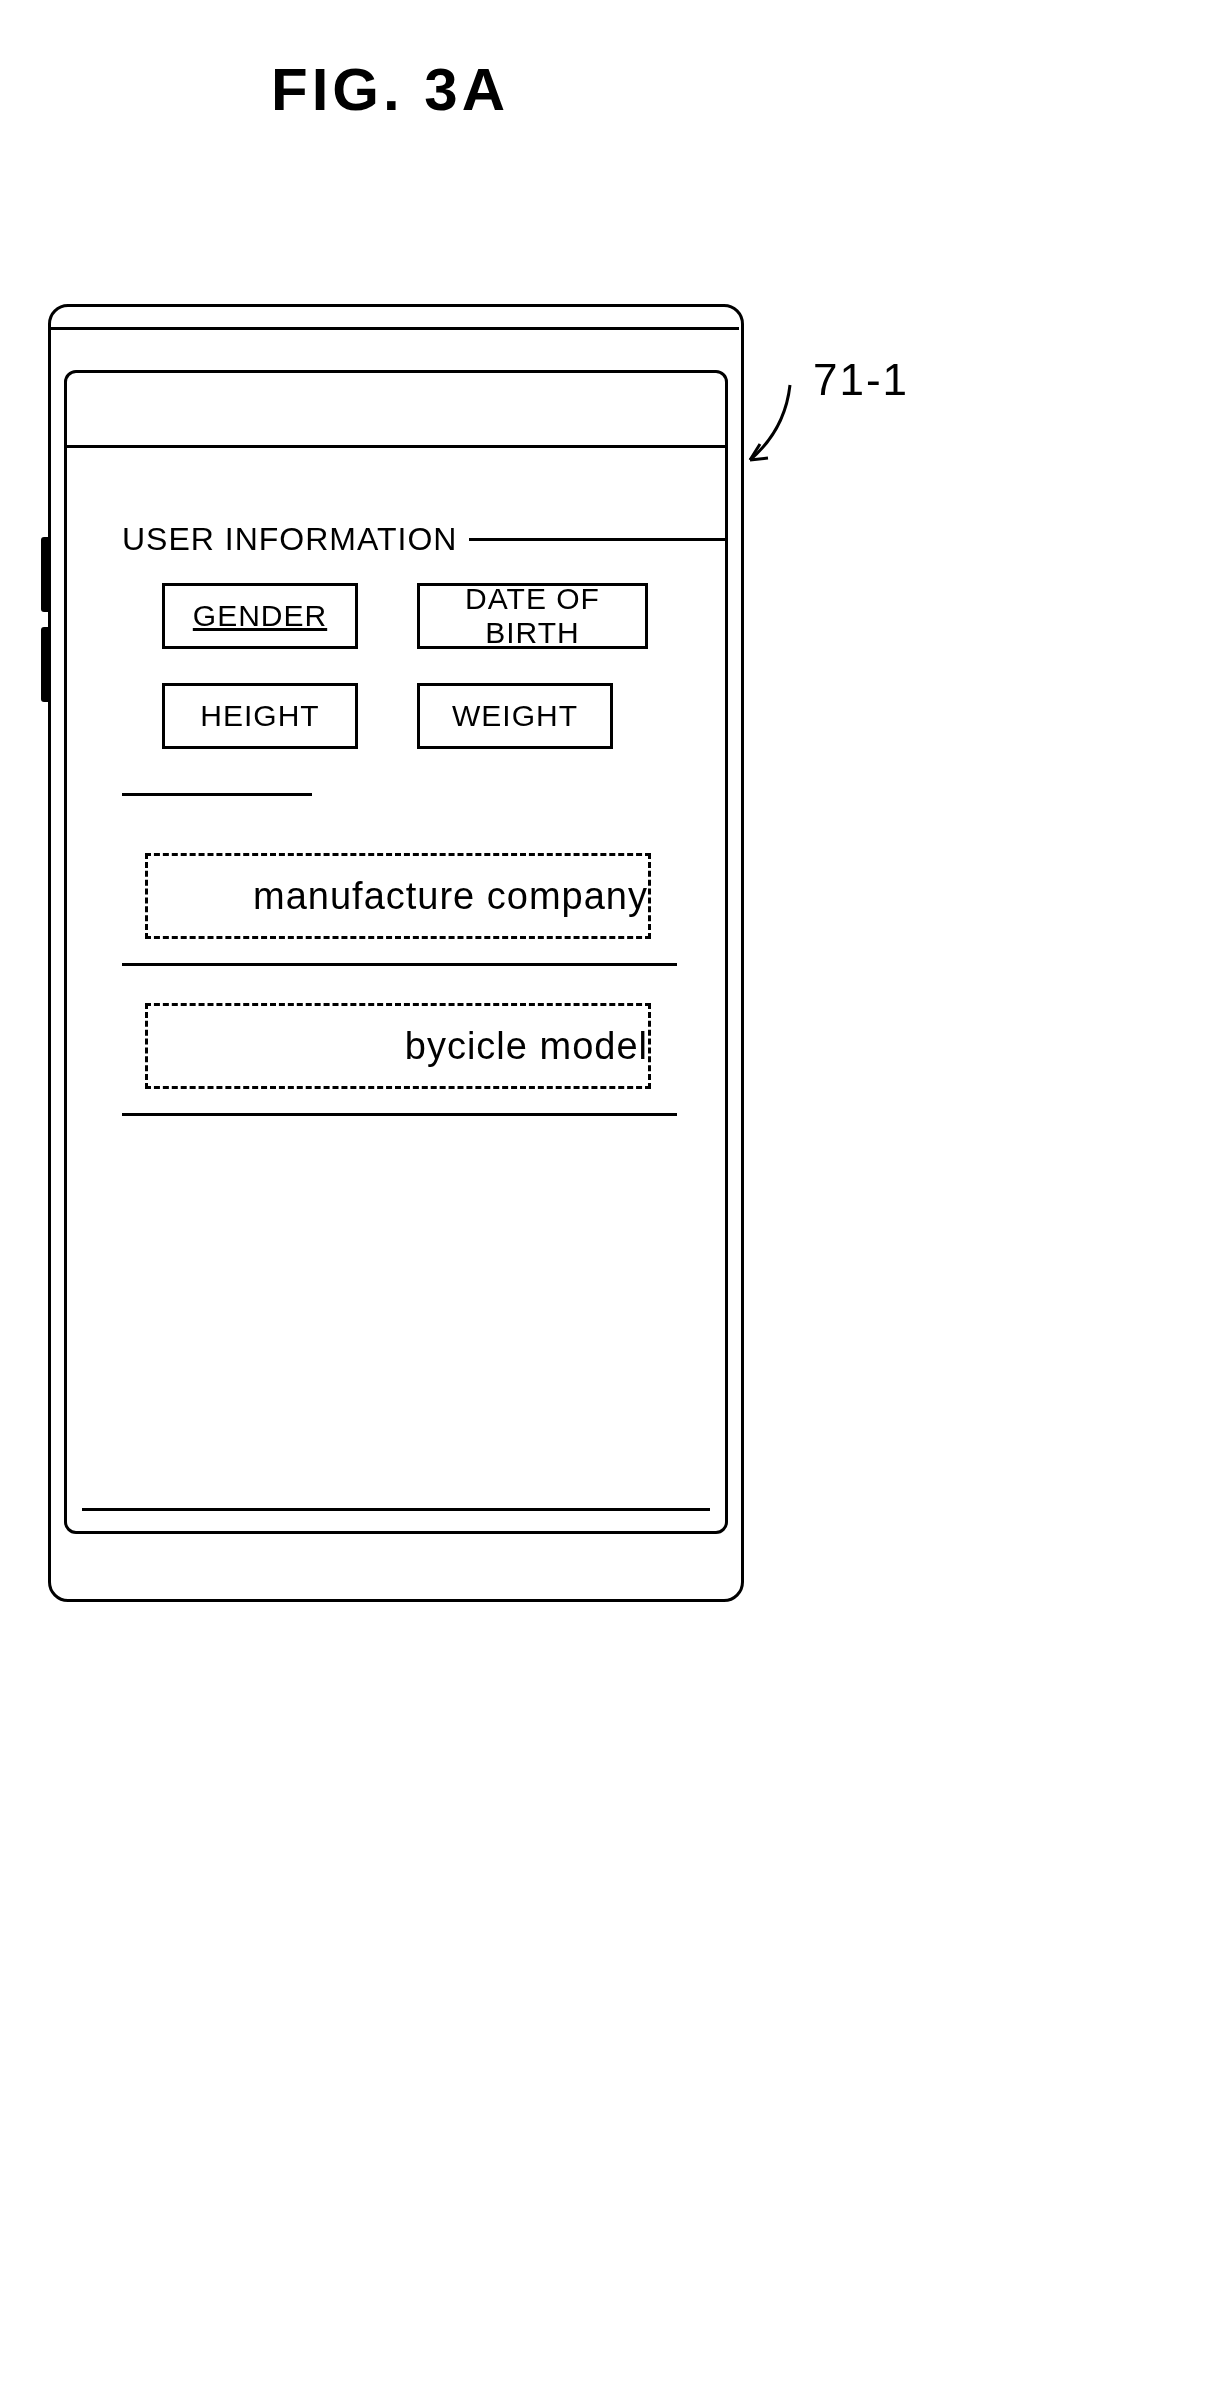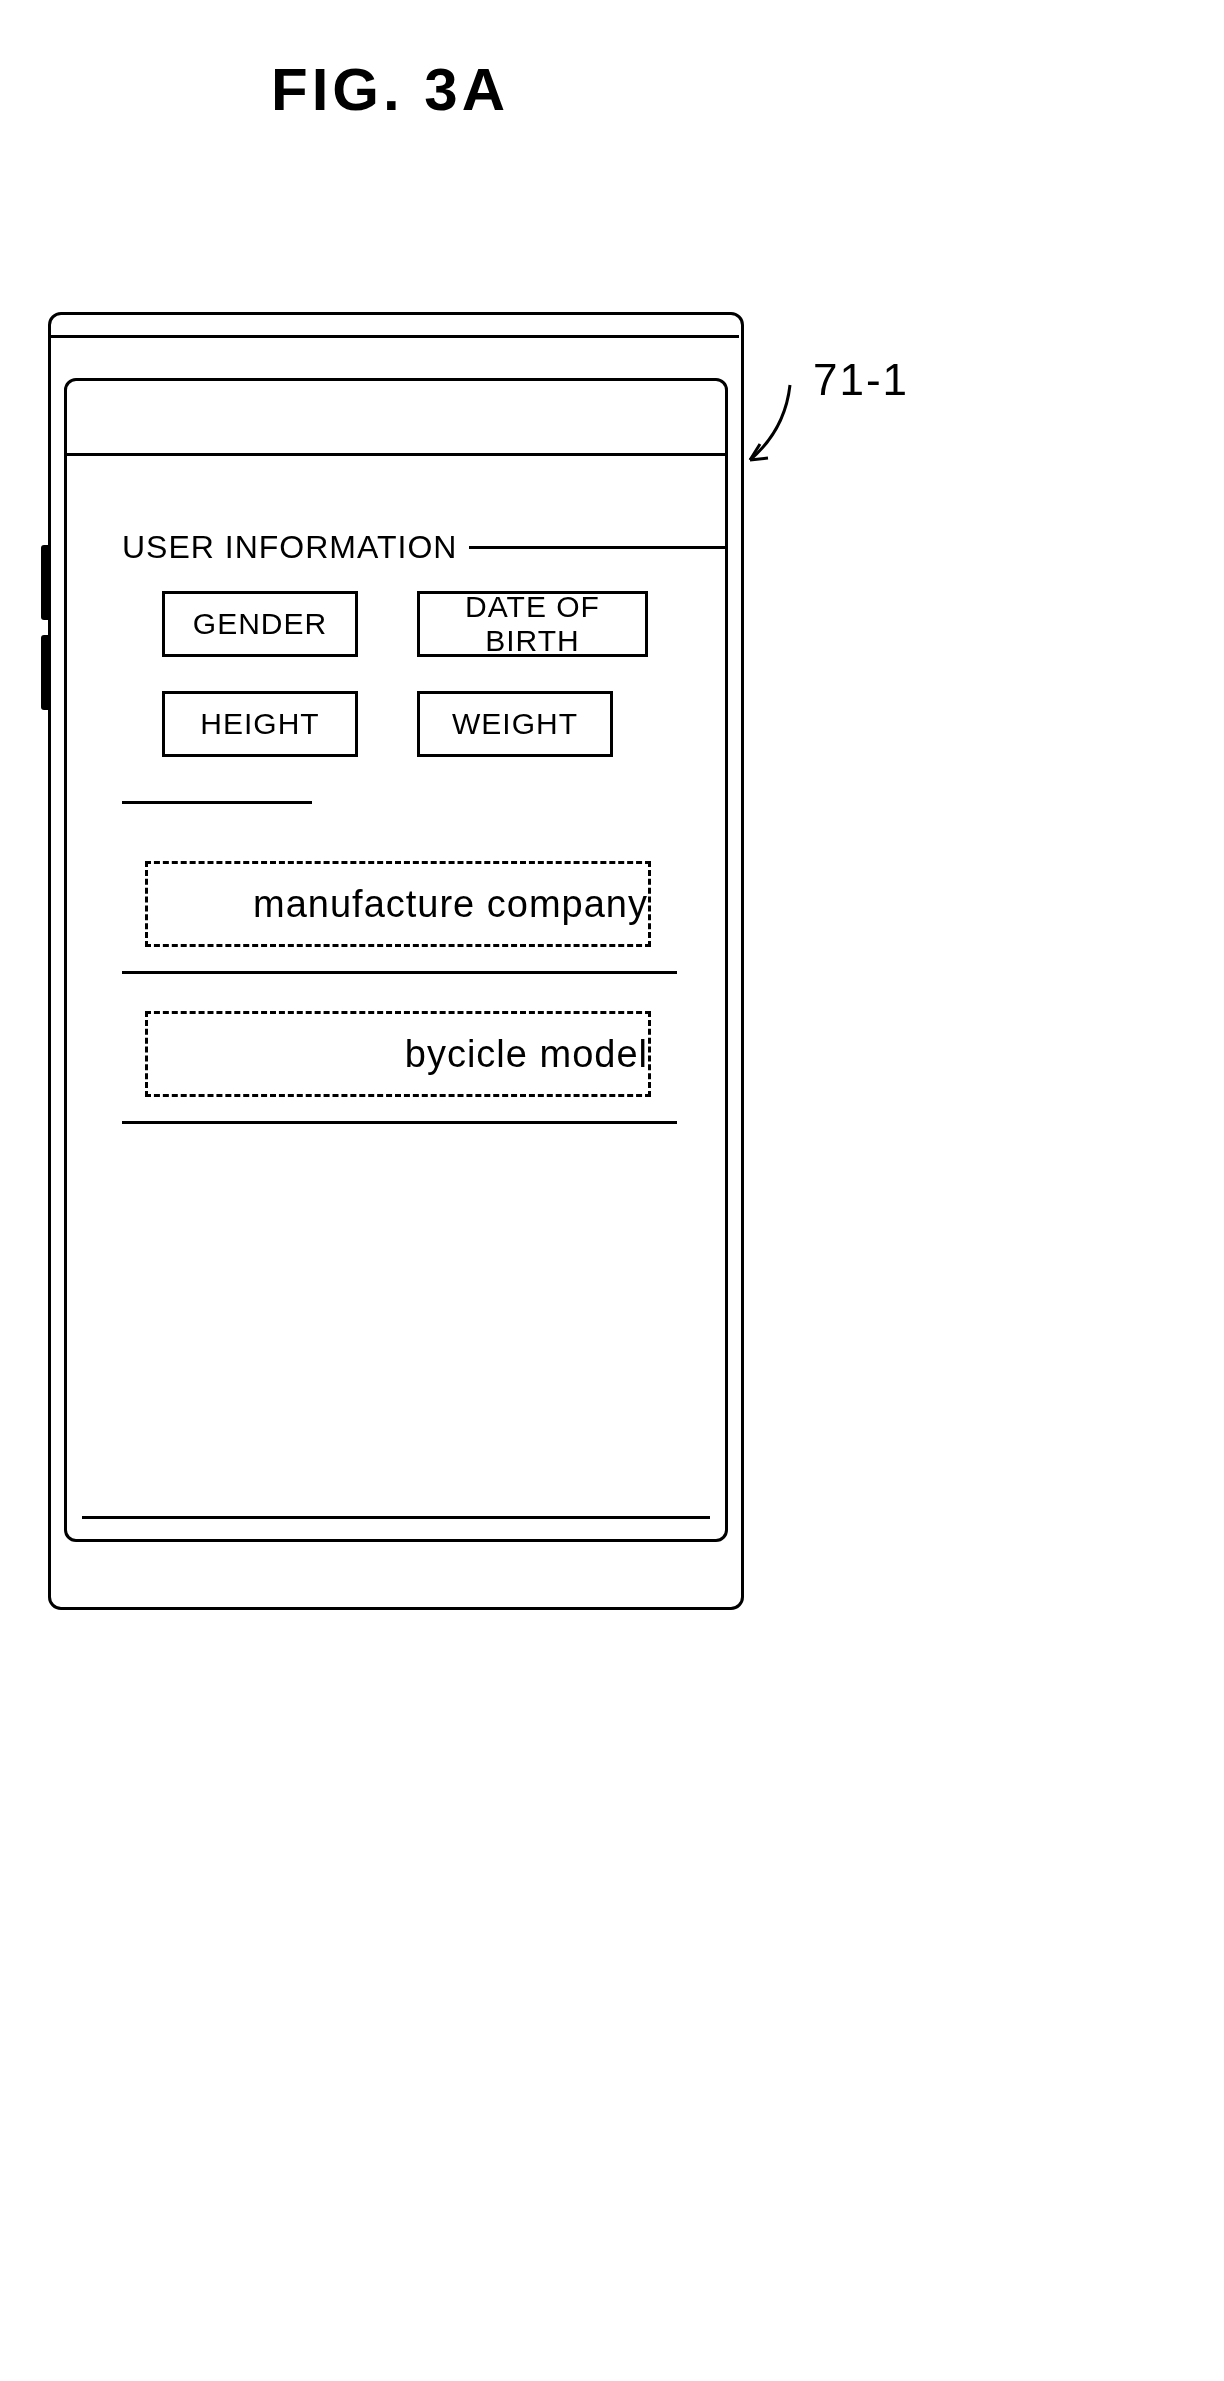--- a/index.html
+++ b/index.html
@@ -32,26 +32,26 @@
     letter-spacing: 2px;
     margin-left: 20px;
   }
   .callout-arrow {
     position: absolute;
   }
 
   
   .phone-outer {
     position: absolute;
-    top: 312px;
+    top: 304px;
     left: 48px;
     width: 690px;
     height: 1292px;
     border: 3px solid #000;
-    border-radius: 13px;
+    border-radius: 20px;
     background: #fff;
   }
   .top-band {
     position: absolute;
     top: 20px;
     left: -2px;
     width: 690px;
     height: 30px;
     border-top: 3px solid #000;
     border-bottom: 0;
@@ -114,21 +114,21 @@
   .field-btn {
     position: absolute;
     border: 3px solid #000;
     text-align: center;
     font-size: 30px;
     display: flex;
     align-items: center;
     justify-content: center;
     letter-spacing: 1px;
   }
-  .gender   { top: 210px; left: 95px;  width: 190px; height: 60px; }
+  .gender   { top: 210px; left: 95px;  width: 190px; height: 60px; text-decoration: underline; }
   .dob      { top: 210px; left: 350px; width: 225px; height: 60px; }
   .height-b { top: 310px; left: 95px;  width: 190px; height: 60px; }
   .weight-b { top: 310px; left: 350px; width: 190px; height: 60px; }
 
   .bike-info-label { top: 420px; left: 55px; font-size: 40px; letter-spacing: 1px; }
   .bike-info-label .rule { width: 190px; }
 
   .dashed-btn {
     position: absolute;
     border: 3px dashed #000;

